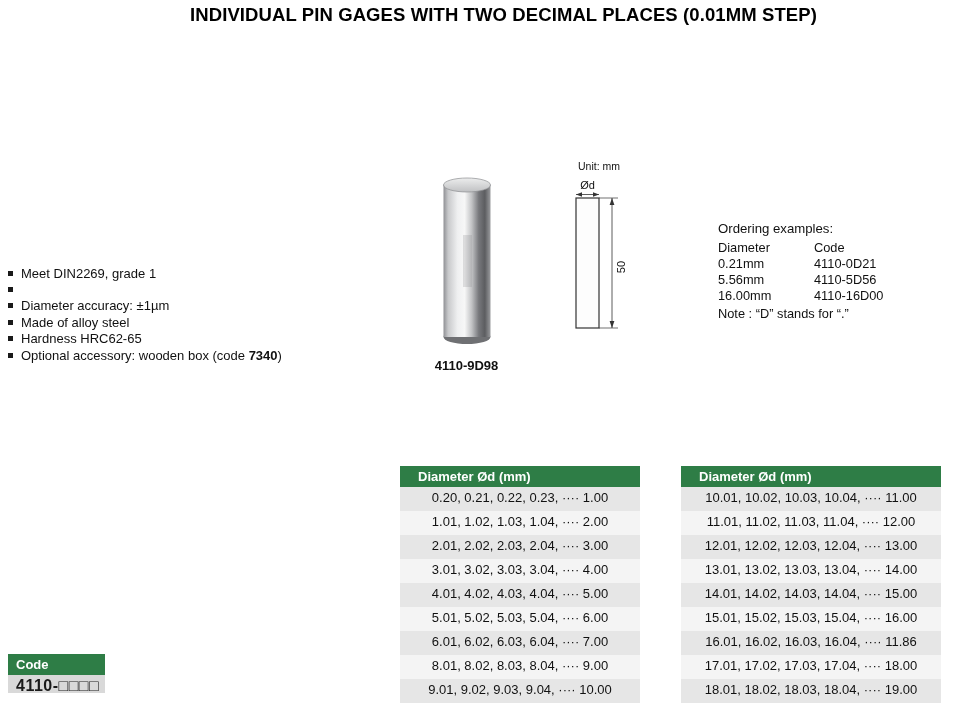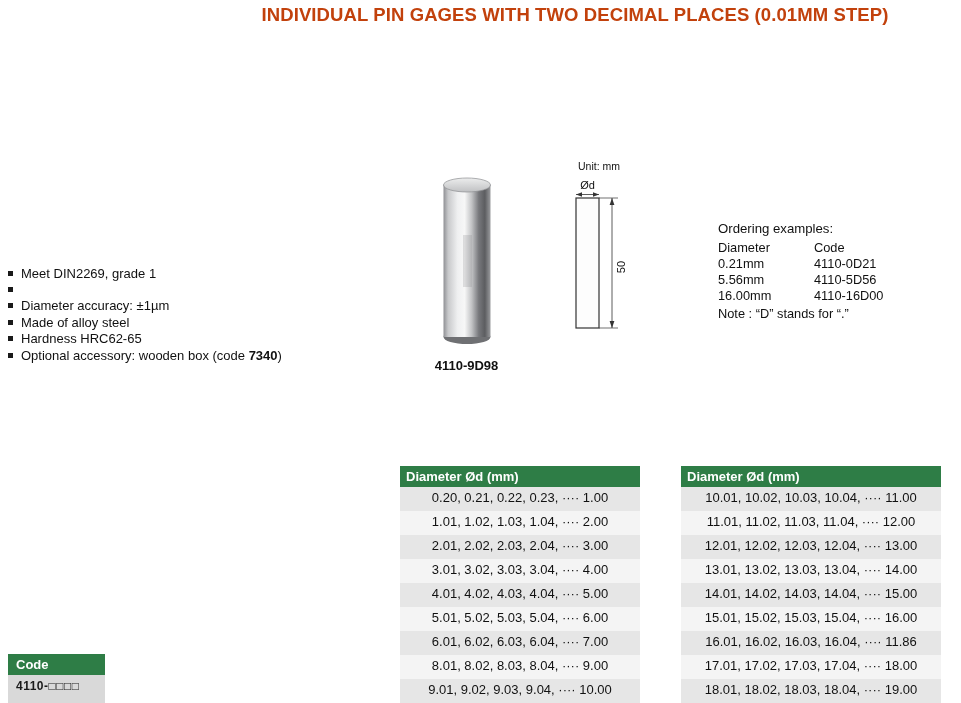--- a/index.html
+++ b/index.html
@@ -1,22 +1,22 @@
 <!DOCTYPE html>
 <html><head>
 <meta charset="utf-8">
 <style>
   html,body { margin:0; padding:0; background:#fff; }
   .page {
     position:relative; width:961px; height:703px; background:#ffffff;
     font-family:"Liberation Sans", sans-serif; color:#111; overflow:hidden;
   }
   .page-title {
-    position:absolute; left:190px; top:4px; width:770px; text-align:center;
-    font-size:18.5px; font-weight:bold; color:#c2410c; letter-spacing:0.1px;
+    position:absolute; left:190px; top:4px; width:770px; 
+    font-size:18.5px; font-weight:bold; color:#000000; letter-spacing:0.1px;
   }
   
   .features { position:absolute; left:8px; top:265px; list-style:none; margin:0; padding:0; }
   .features li { display:flex; align-items:center; height:16.4px; font-size:13px; white-space:nowrap; }
   .bullet { width:5px; height:5px; background:#1a1a1a; margin-right:8px; flex:none; }
   .feature-bold { font-weight:bold; }
   
   .pin-wrap { position:absolute; left:443px; top:177px; }
   .pin-label { position:absolute; left:414px; top:358px; width:105px; text-align:center; font-size:13px; font-weight:bold; }
   
@@ -27,36 +27,36 @@
   .ord-title { font-weight:normal; font-size:13.2px; margin-bottom:3px; }
   .ord-row { display:flex; }
   .ord-col1 { width:96px; flex:none; }
   .ord-note { margin-top:2px; }
   
   .dtable { position:absolute; top:466px; }
   .dtable-left  { left:400px; width:240px; }
   .dtable-right { left:681px; width:260px; }
   .thead {
     height:21px; line-height:21px; background:#2E7D46; color:#fff;
-    font-weight:bold; font-size:13px; padding-left:6px; box-sizing:border-box;
+    font-weight:bold; font-size:13px; padding-left:18px; box-sizing:border-box;
   }
   .trow {
     height:24px; line-height:21px; text-align:center; font-size:13px; color:#111;
   }
   .trow:nth-child(even) { background:#e6e6e6; }
   .trow:nth-child(odd)  { background:#f4f4f4; }
   
   .code-table { position:absolute; left:8px; top:654px; width:97px; }
   .code-head {
     height:21px; line-height:21px; background:#2E7D46; color:#fff;
     font-weight:bold; font-size:13px; padding-left:8px; box-sizing:border-box;
   }
   .code-val {
-    height:28px; line-height:22px; background:#d9d9d9; color:#1a1a1a;
-    font-weight:bold; font-size:12px; padding-left:8px; box-sizing:border-box; letter-spacing:0.5px;
+    height:18px; line-height:22px; background:#d9d9d9; color:#1a1a1a;
+    font-weight:bold; font-size:16px; padding-left:8px; box-sizing:border-box; letter-spacing:0.5px;
   }
 </style>
 </head>
 <body>
 
 <div class="page">
 
   <div class="page-title">INDIVIDUAL PIN GAGES WITH TWO DECIMAL PLACES (0.01MM STEP)</div>
 
   <ul class="features">

